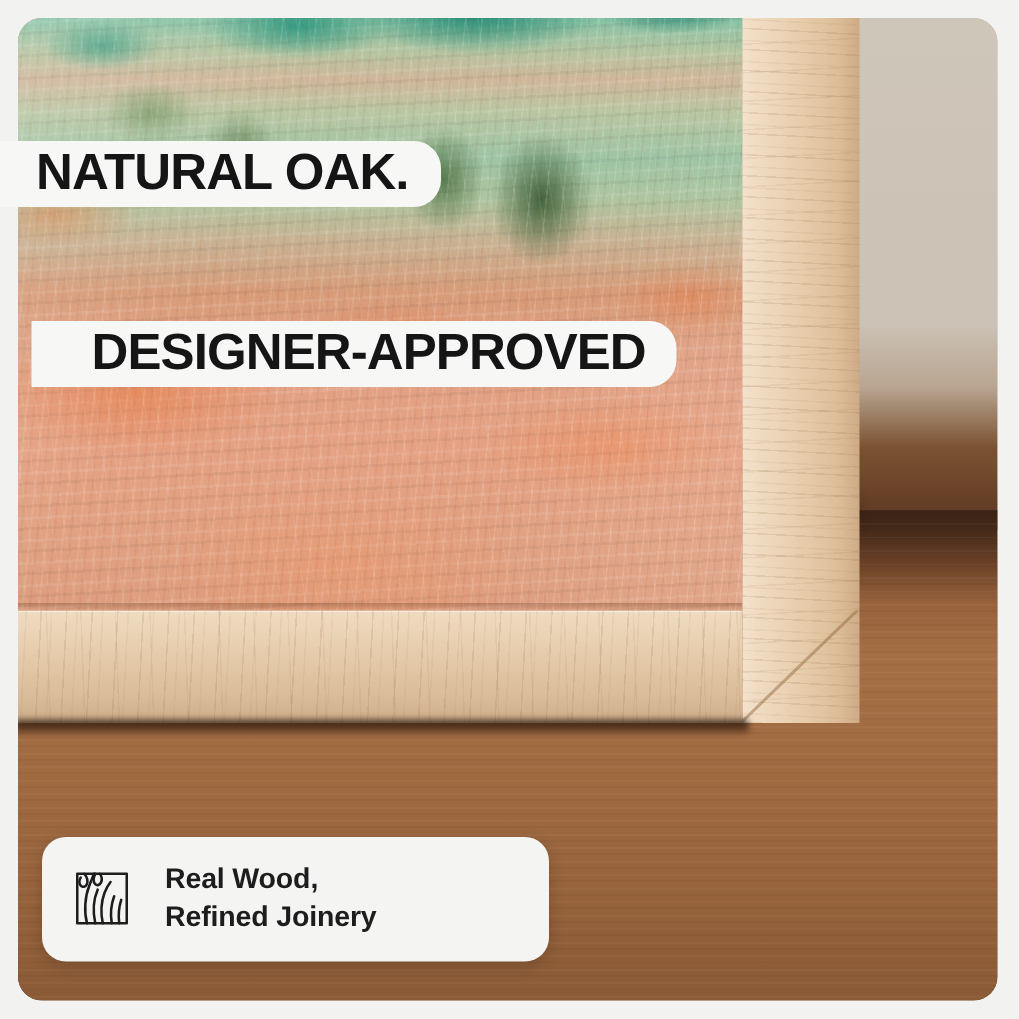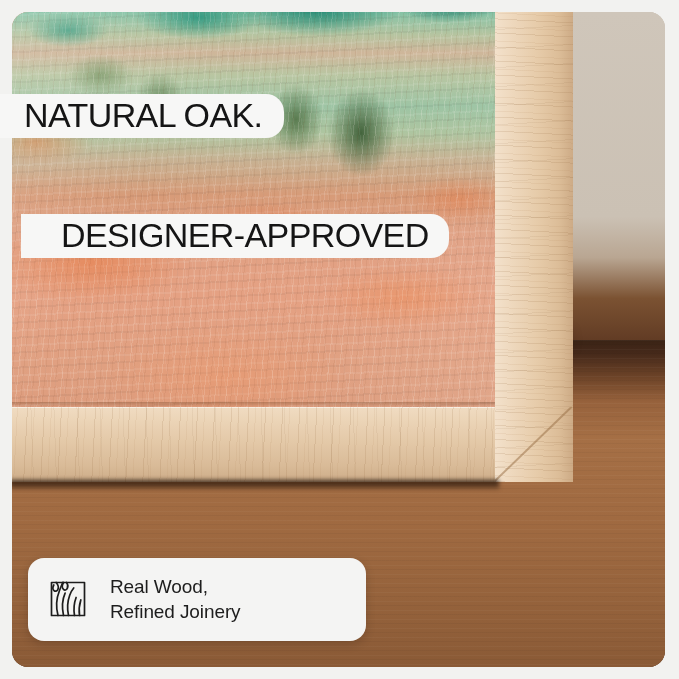--- a/index.html
+++ b/index.html
@@ -339,21 +339,21 @@
   
   .headline {
     position: absolute;
     left: 0;
     top: 0;
     z-index: 6;
     padding: 18px 22px 16px 24px;
     color: #151515;
     font-size: 34px;
     line-height: 1.12;
-    font-weight: 400;
+    font-weight: 700;
     letter-spacing: -0.6px;
     white-space: pre;
   }
   .headline .ln {
     display: table;
     background: #f7f7f6;
     padding: 2px 16px 4px 0;
   }
   .headline .ln1 {
     border-top-right-radius: 18px;
@@ -396,21 +396,21 @@
     height: 44px;
     display: flex;
     align-items: center;
     justify-content: center;
     color: #1d1d1d;
   }
   .card-text {
     color: #1d1d1d;
     font-size: 19px;
     line-height: 1.35;
-    font-weight: 400;
+    font-weight: 700;
     letter-spacing: -0.1px;
     white-space: pre-line;
   }
 </style>
 </head>
 <body>
 
 <div class="stage">
 
   <div class="photo">

